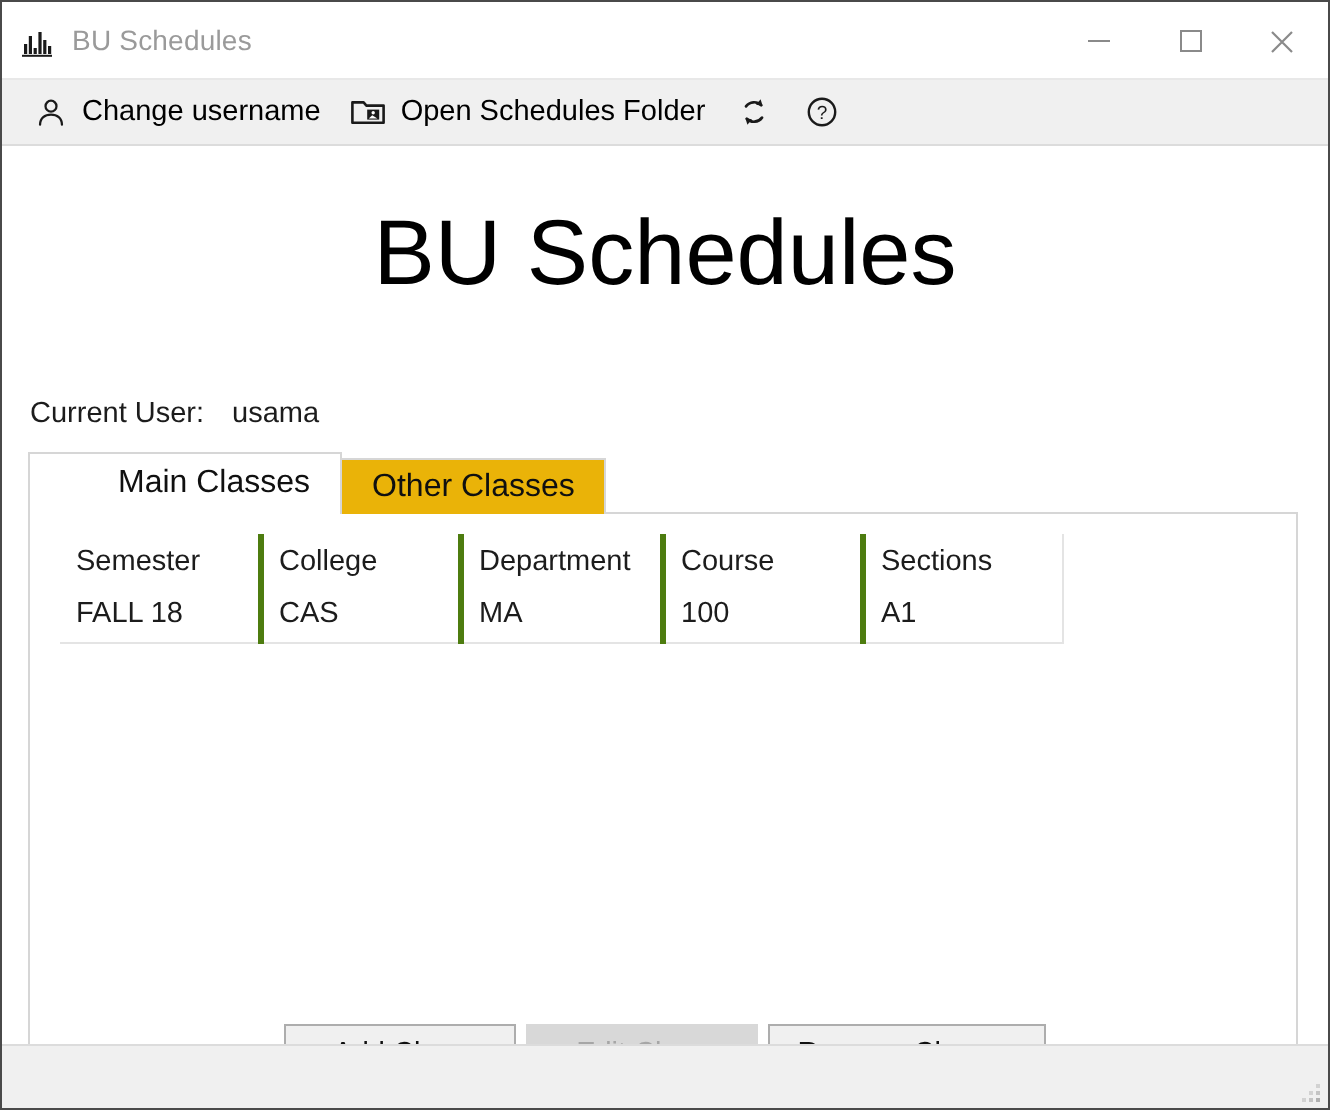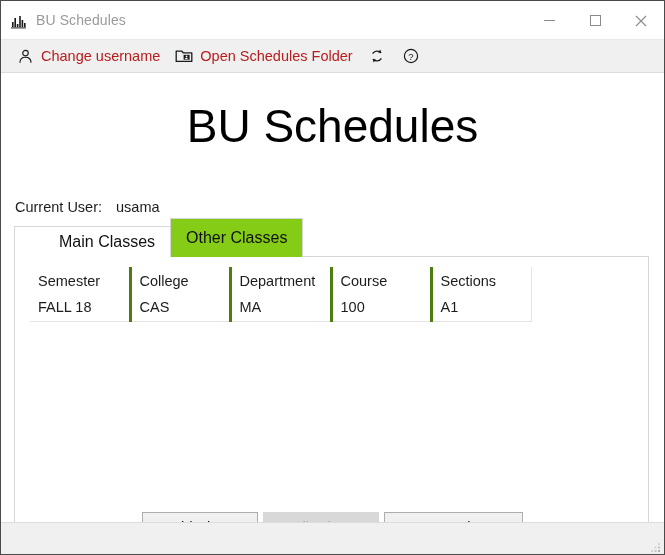--- a/index.html
+++ b/index.html
@@ -76,21 +76,21 @@
   }
   .tool-icon {
     display: flex; align-items: center; justify-content: center;
     width: 20px; height: 20px;
     margin-right: 6px;
     flex: 0 0 auto;
   }
   .tool-icon.solo { margin-right: 0; }
   .tool-label {
     font-size: 14.5px;
-    color: #b91c1c;
+    color: #000000;
     white-space: nowrap;
   }
 
   
   .body-area {
     flex: 1 1 auto;
     position: relative;
     background: #ffffff;
     overflow: hidden;
   }
@@ -127,27 +127,27 @@
     height: 329px;
   }
   .tabstrip {
     display: flex;
     align-items: flex-end;
     height: 31px;
     position: relative;
     z-index: 2;
   }
   .tab {
-    height: 39px;
+    height: 28px;
     padding: 0 15px;
     display: flex;
     align-items: center;
     font-size: 16px;
     color: #101010;
-    background: #84cc16;
+    background: #eab308;
     border: 1px solid #d6d6d6;
     border-bottom: none;
     margin-right: -1px;
     white-space: nowrap;
     cursor: default;
   }
   .tab.active {
     background: #ffffff;
     height: 31px;
     border-color: #d6d6d6;

